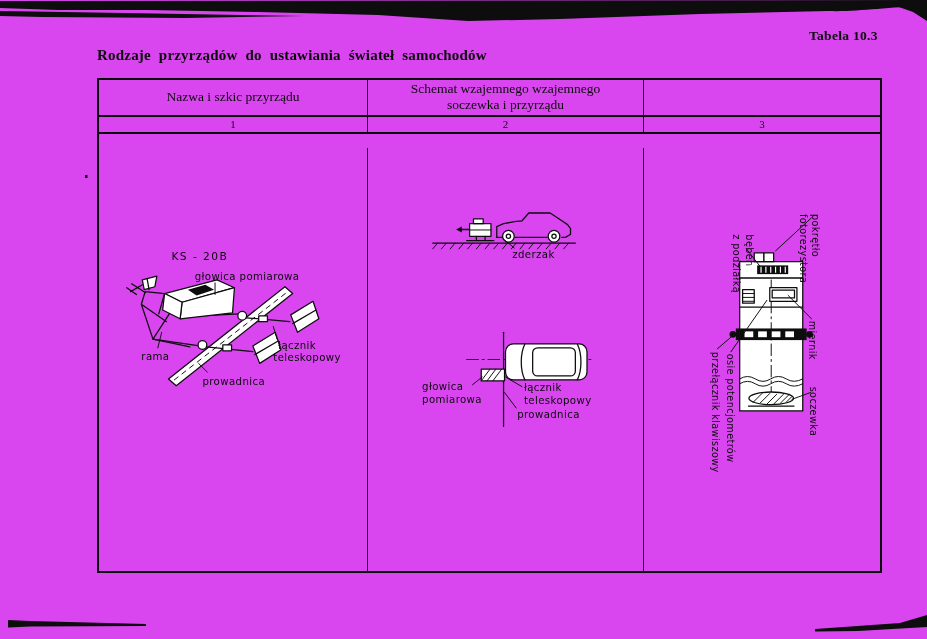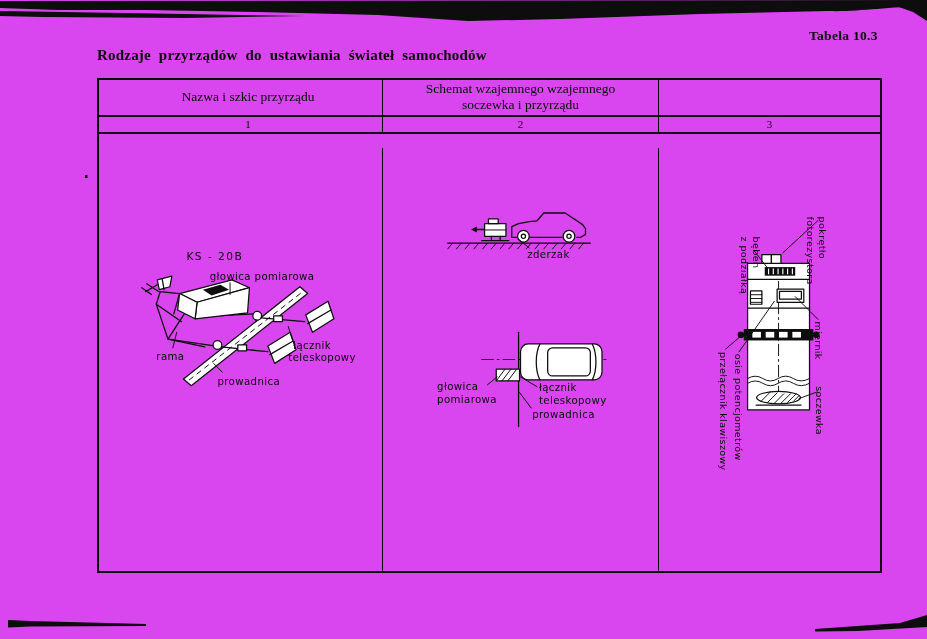--- a/index.html
+++ b/index.html
@@ -5,21 +5,21 @@
   html,body{margin:0;padding:0;background:#e8e8e8;}
   .page{position:relative;width:927px;height:639px;background:#d946ef;overflow:hidden;
         font-family:"Liberation Serif",serif;color:#0b0b0b;margin:0 auto;}
   .artifacts{position:absolute;left:0;top:0;width:927px;height:639px;pointer-events:none;}
   .tabela-label{position:absolute;left:809px;top:28px;width:90px;font-size:13.5px;font-weight:600;
         letter-spacing:.3px;}
   .doc-title{position:absolute;left:97px;top:47px;width:785px;text-align:left;font-size:15px;
         font-weight:bold;word-spacing:4px;letter-spacing:.2px;}
   .tbl{position:absolute;left:97px;top:78px;width:785px;height:495px;border:2.5px solid #0b0b0b;
         box-sizing:border-box;display:flex;flex-direction:column;}
-  .trow{display:flex;width:100%;box-sizing:border-box;padding-left:15px;}
+  .trow{display:flex;width:100%;box-sizing:border-box;}
   .thead{height:36.5px;border-bottom:2.5px solid #0b0b0b;}
   .tnums{height:17.5px;border-bottom:2.5px solid #0b0b0b;}
   .tbody{flex:1;}
   .cell{box-sizing:border-box;display:flex;flex-direction:column;align-items:center;
         justify-content:center;text-align:center;line-height:1.18;font-size:13.5px;}
   .c1{width:269px;}.c2{width:276px;}.c3{flex:1;}
   .bdr{border-right:1.5px solid #0b0b0b;}
   .numcell{font-size:11px;}
   .bodycell{position:relative;align-items:stretch;justify-content:flex-start;margin-top:14px;}
   .sketch{position:absolute;left:0;top:0;width:100%;height:100%;}

